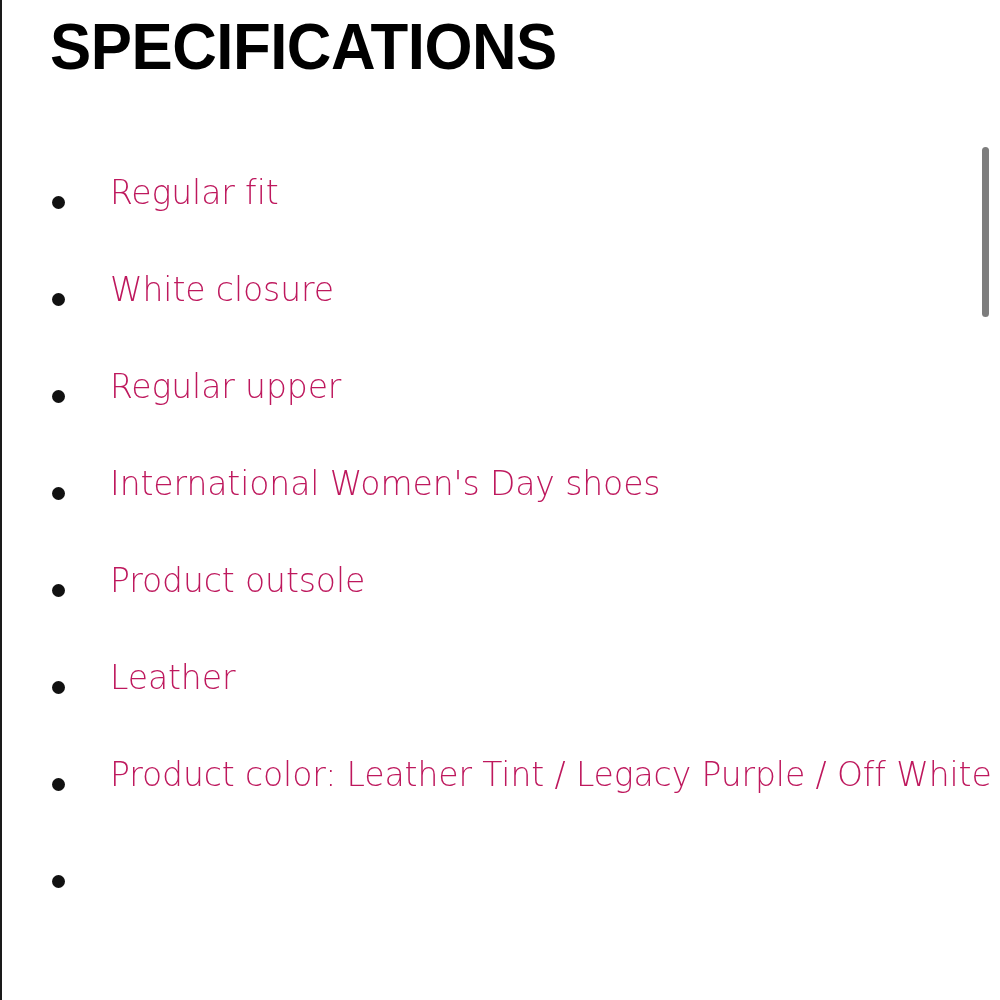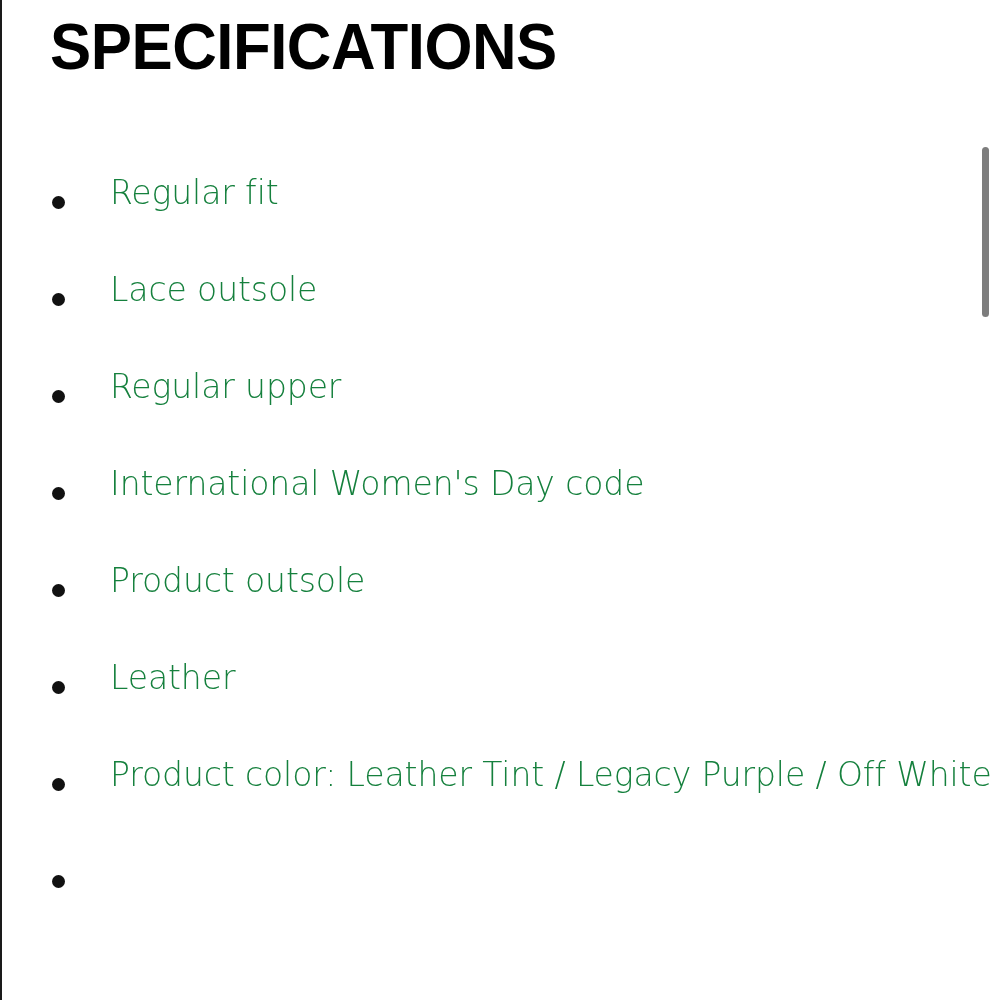--- a/index.html
+++ b/index.html
@@ -68,21 +68,21 @@
     height: 13px;
     border-radius: 50%;
     background: #111111;
   }
 
   .spec-text {
     font-family: "DejaVu Sans", sans-serif;
     font-weight: 300;
     font-size: 33px;
     line-height: 44px;
-    color: #15803d;
+    color: #be185d;
     white-space: nowrap;
     letter-spacing: -0.1px;
   }
 
   
   .scrollbar-track {
     position: absolute;
     right: 8px;
     top: 0;
     width: 8px;
@@ -109,31 +109,31 @@
 
   <ul class="spec-list">
 
     <li class="spec-item">
       <span class="spec-bullet"></span>
       <span class="spec-text">Regular fit</span>
     </li>
 
     <li class="spec-item">
       <span class="spec-bullet"></span>
-      <span class="spec-text">Lace outsole</span>
+      <span class="spec-text">White closure</span>
     </li>
 
     <li class="spec-item">
       <span class="spec-bullet"></span>
       <span class="spec-text">Regular upper</span>
     </li>
 
     <li class="spec-item">
       <span class="spec-bullet"></span>
-      <span class="spec-text">International Women's Day code</span>
+      <span class="spec-text">International Women's Day shoes</span>
     </li>
 
     <li class="spec-item">
       <span class="spec-bullet"></span>
       <span class="spec-text">Product outsole</span>
     </li>
 
     <li class="spec-item">
       <span class="spec-bullet"></span>
       <span class="spec-text">Leather</span>

